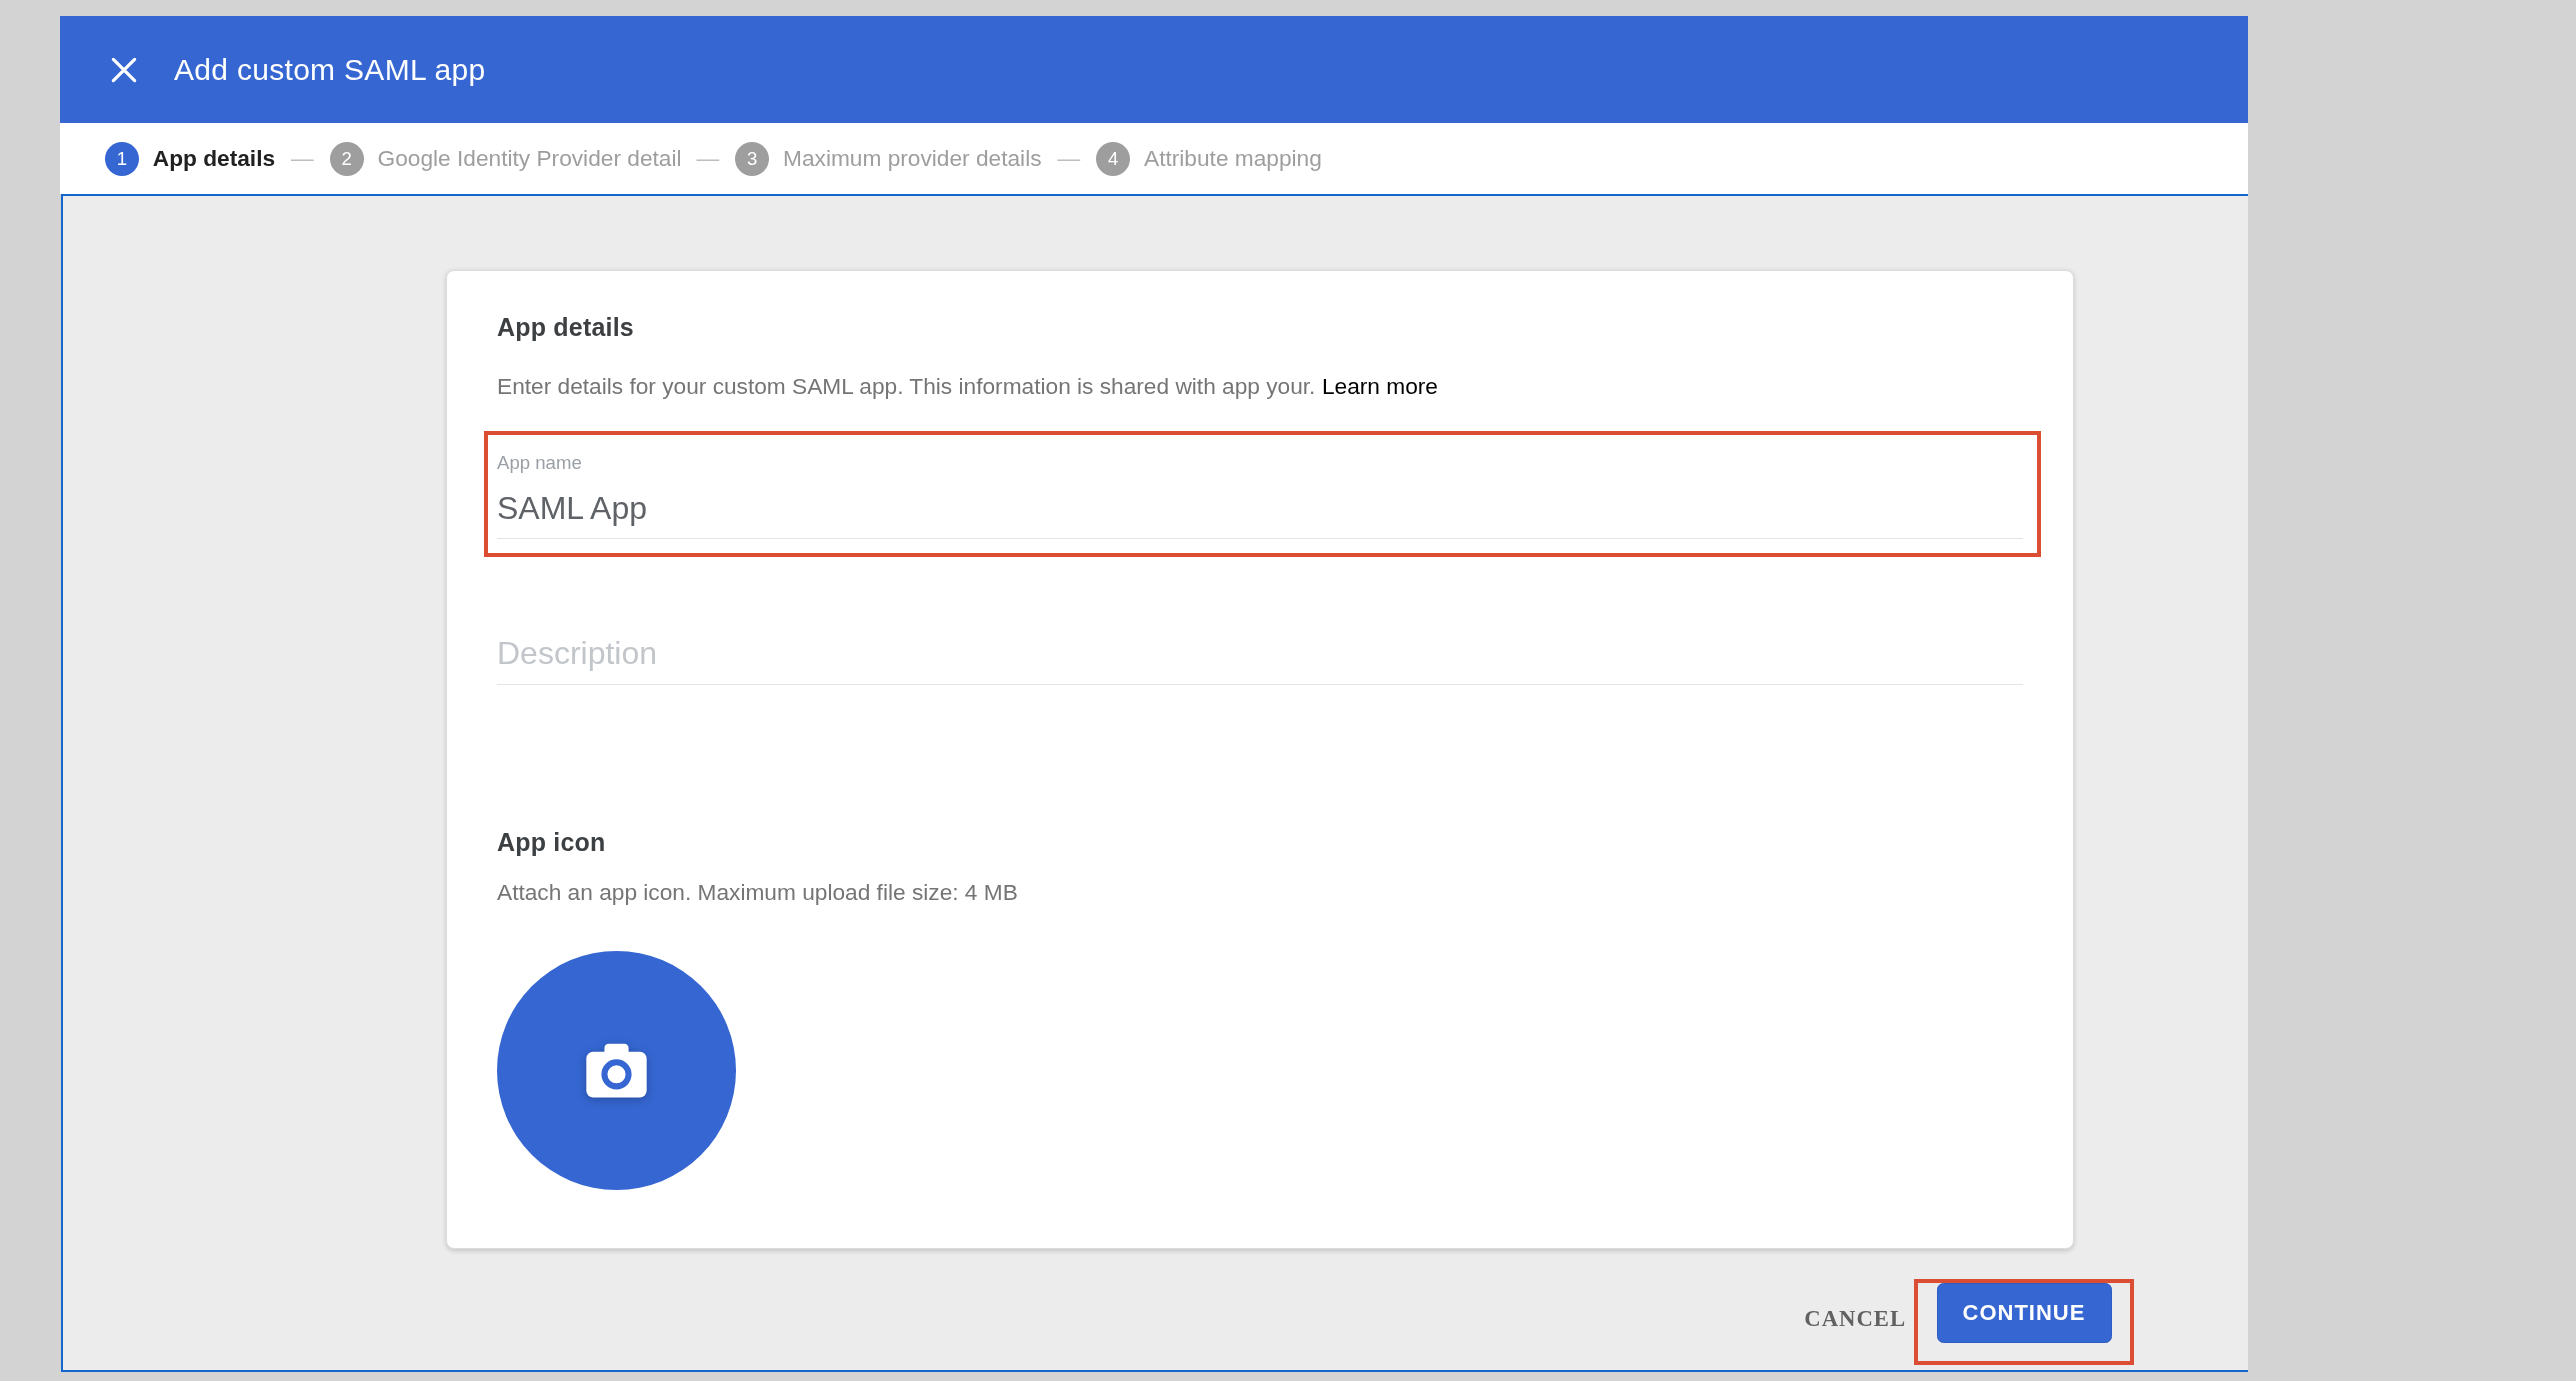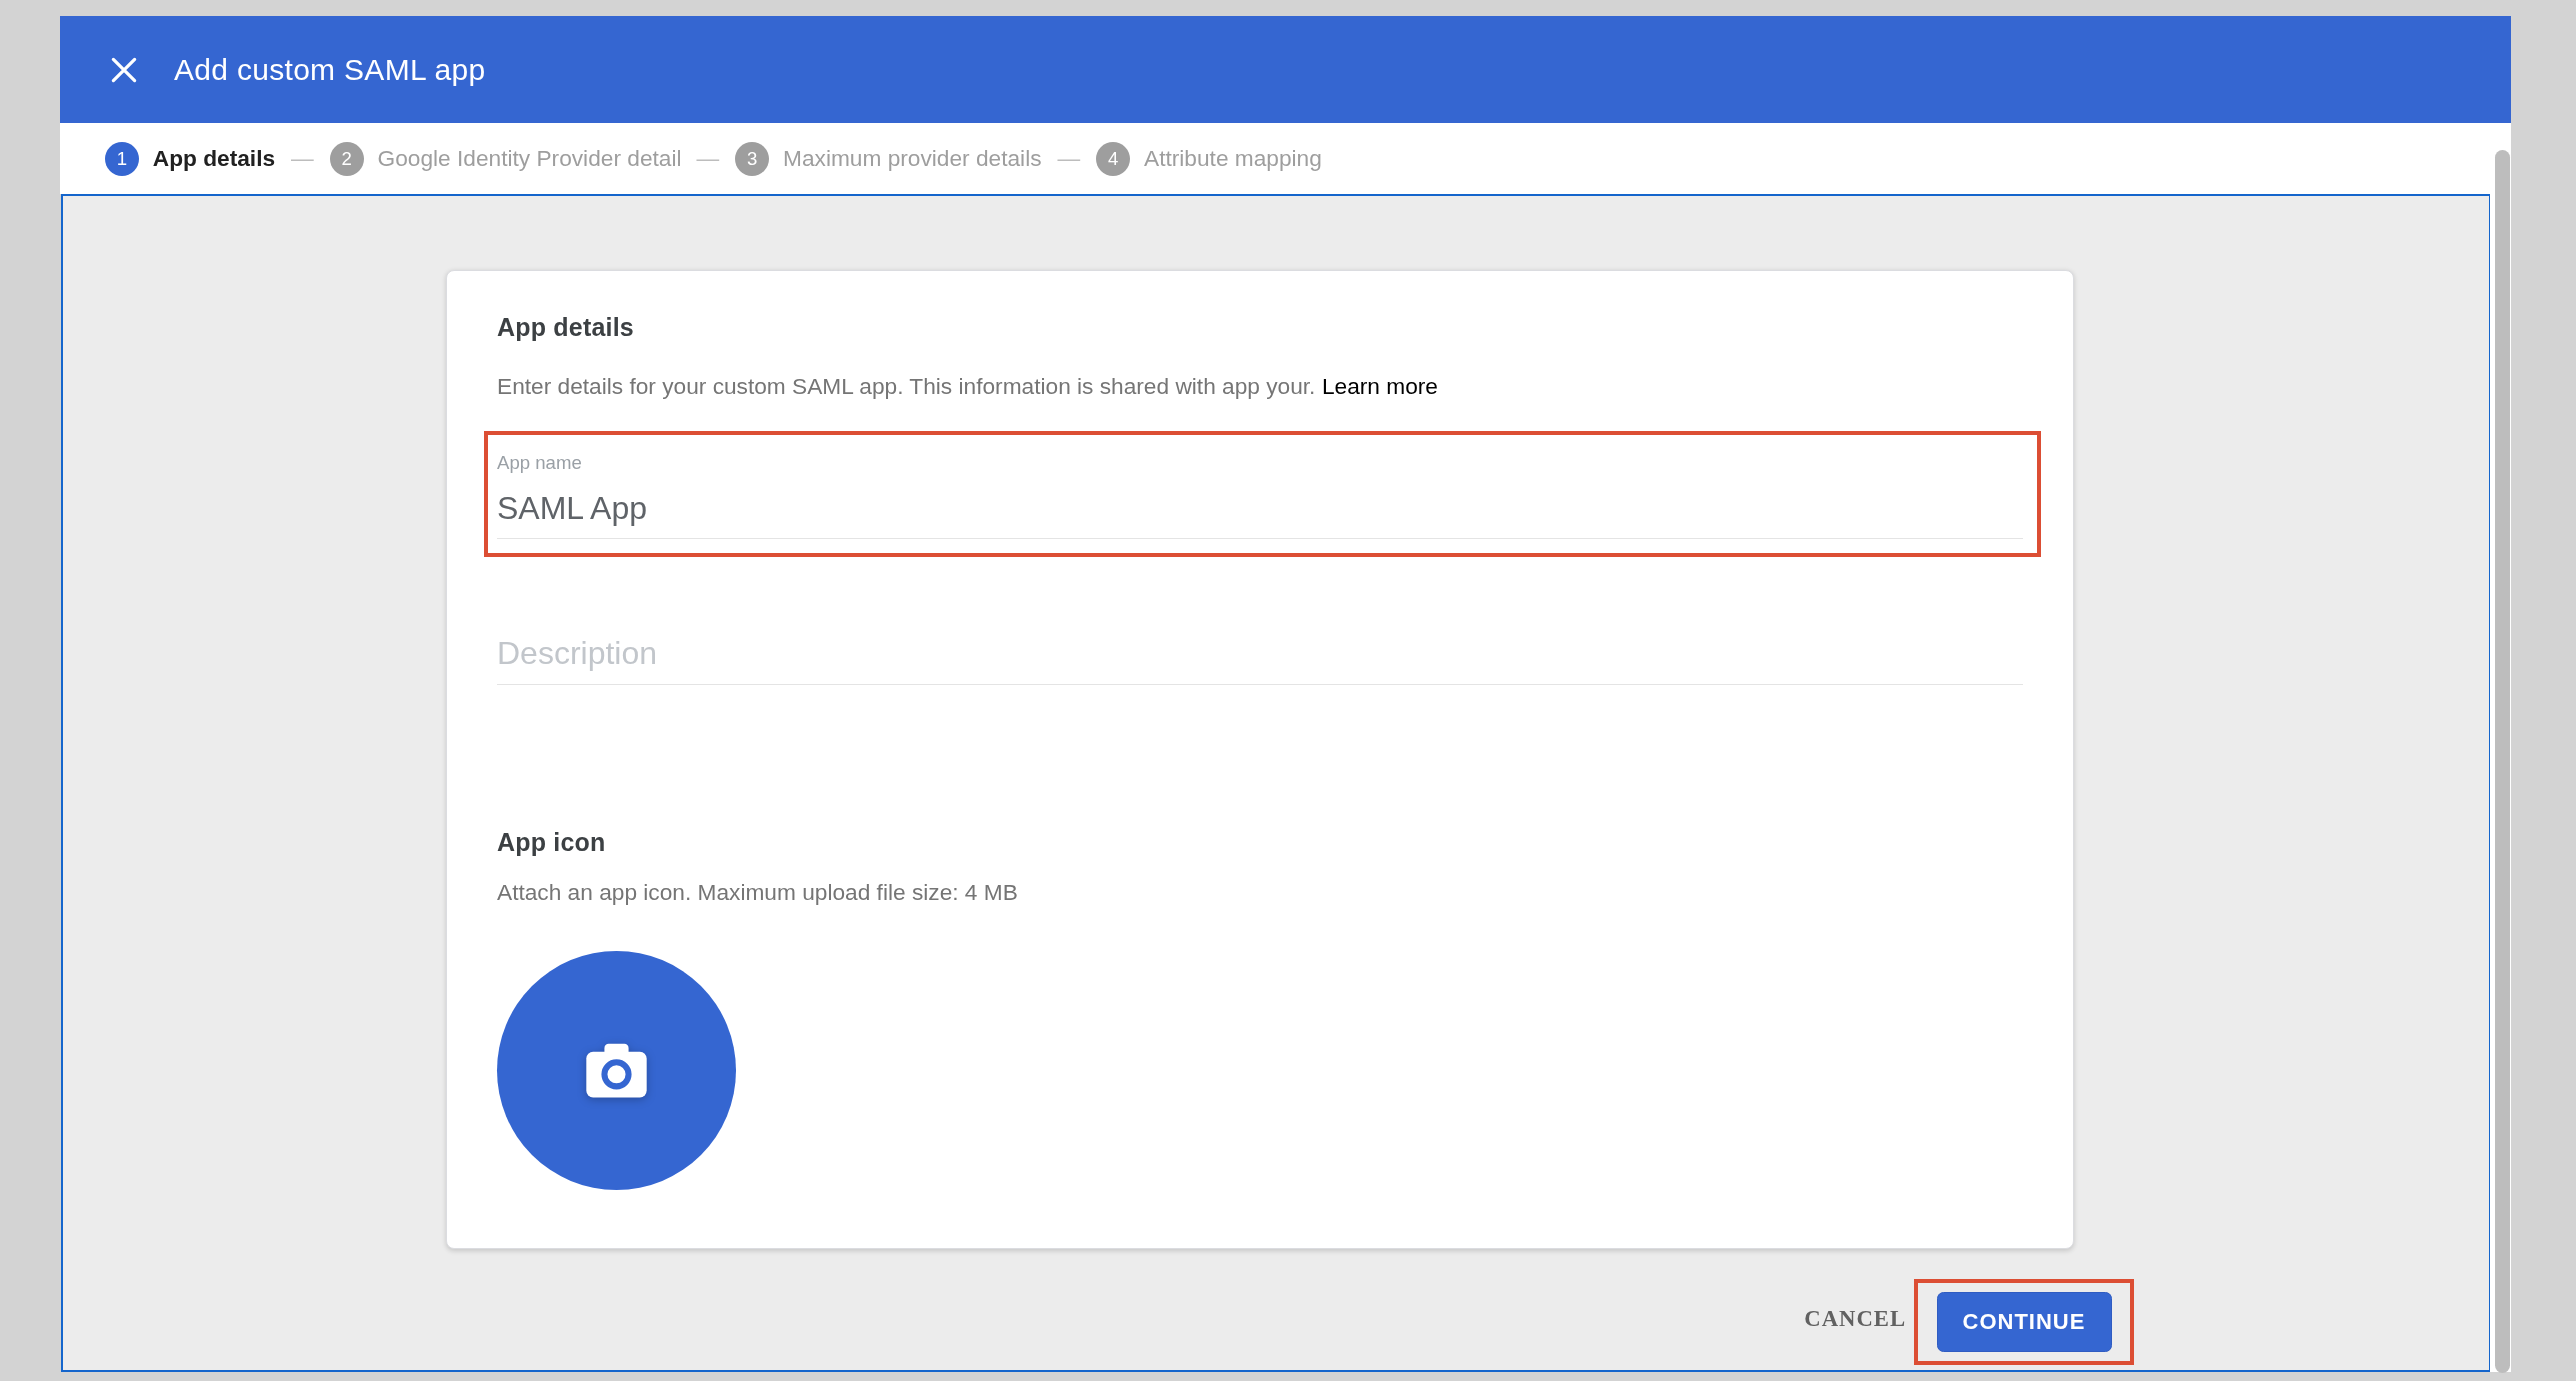--- a/index.html
+++ b/index.html
@@ -1,19 +1,19 @@
 <!DOCTYPE html>
 <html style="font-size:13px"><head>
 <meta charset="utf-8">
 <style>
   * { margin: 0; padding: 0; box-sizing: border-box; }
   html, body { background: #D3D3D3; }
   .screen {
     position: relative;
-    width: 2576px;
+    width: 2248px;
     height: 1382px;
     background: #D3D3D3;
     font-family: "Liberation Sans", "DejaVu Sans", sans-serif;
     overflow: hidden;
   }
 
   
   .dlg-header {
     position: absolute;
     left: 60px; top: 16px;
@@ -201,21 +201,21 @@
     font-size: 22.7px;
     font-weight: 700;
     color: #616161;
     letter-spacing: 1px;
     cursor: pointer;
     padding: 8px 11.3px;
   }
   .anno-continue {
     left: 1914px; top: 1279px;       
     width: 220px; height: 86px;
-    display: flex; align-items: center; justify-content: center;
+    display: flex; justify-content: center;
   }
   .continue-btn {
     width: 175px; height: 60px;
     background: #3566D1;
     border: 1.6px solid #2F5CC2;
     border-radius: 6.5px;
     color: #ffffff;
     font-family: "Liberation Sans", "DejaVu Sans", sans-serif;
     font-size: 22px;
     font-weight: 700;

